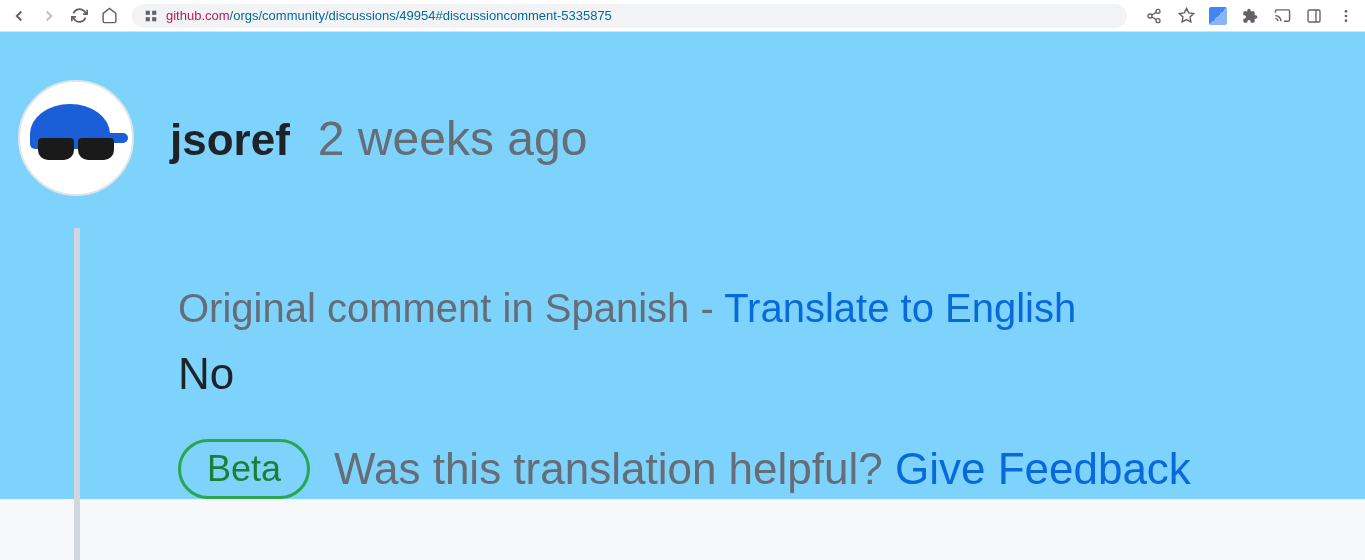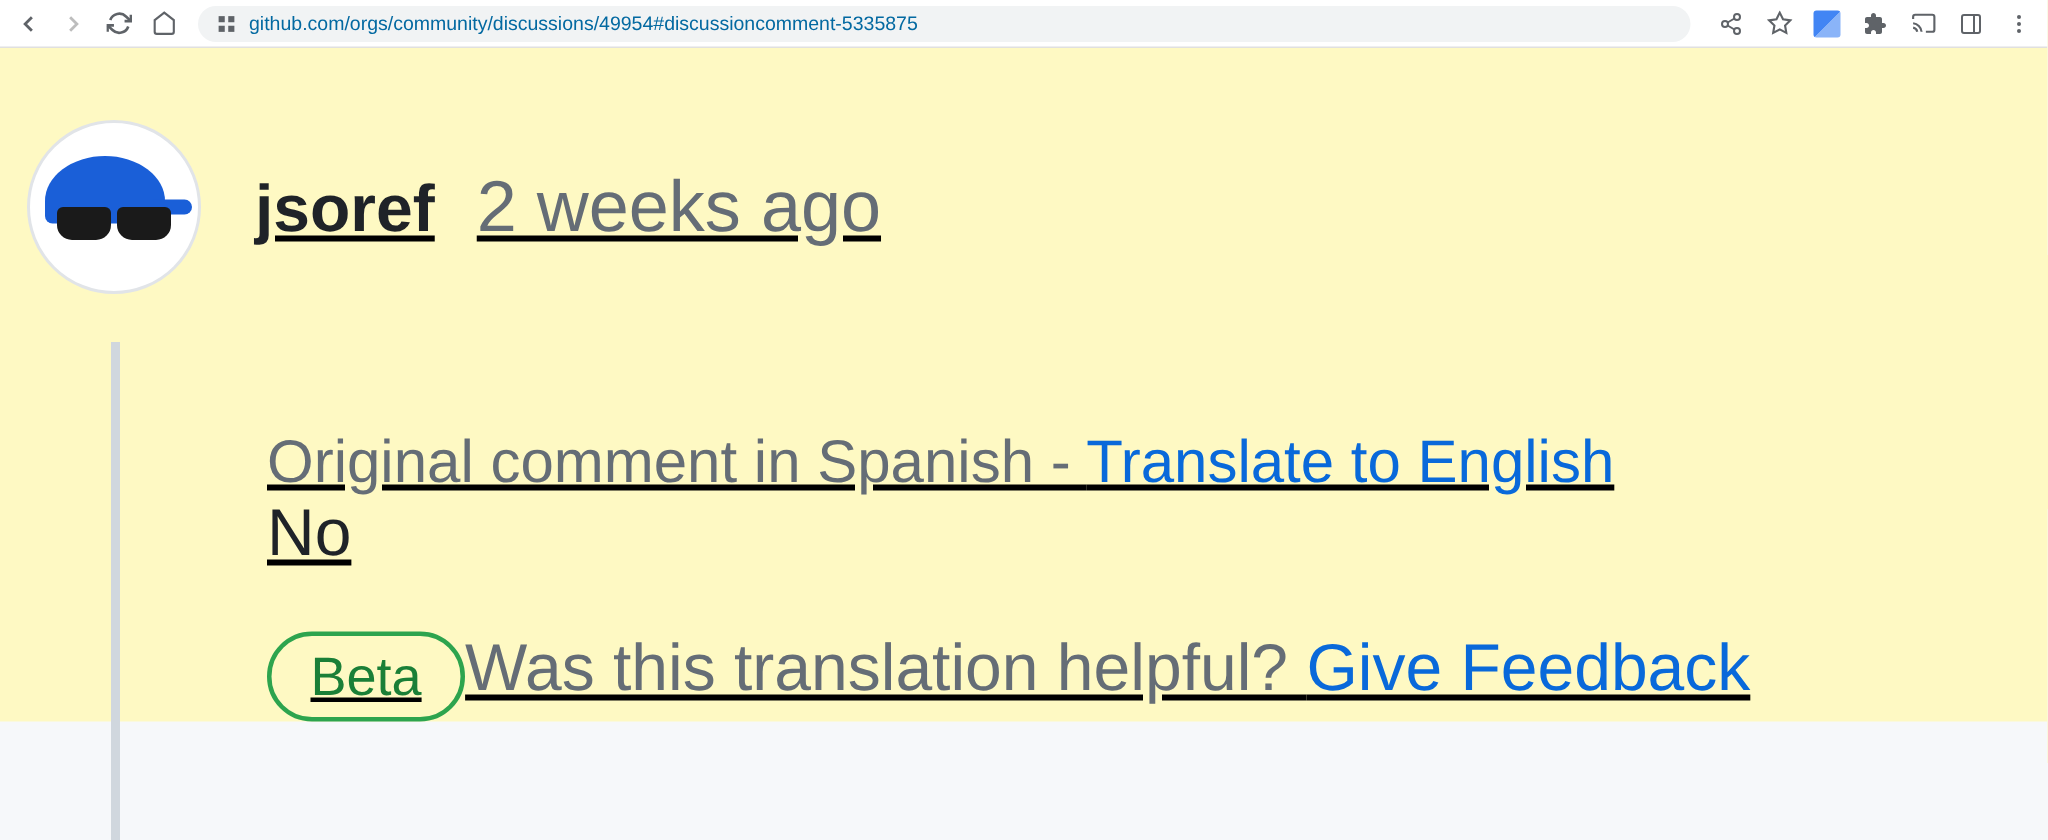--- a/index.html
+++ b/index.html
@@ -29,31 +29,31 @@
       background: #f1f3f4;
       border-radius: 14px;
       padding: 3px 12px;
       height: 24px;
       font-size: 13px;
       color: #5f6368;
       gap: 8px;
     }
     .site-icon { width: 14px; height: 14px; display: flex; align-items: center; justify-content: center; }
     .url-text { color: #5f6368; font-size: 13px; }
-    .url-domain { color: #0369a1; margin-top: 23px; }
+    .url-domain { color: #be185d; margin-top: 23px; }
     .url-path { color: #0369a1; }
     .toolbar-right { display: flex; align-items: center; gap: 14px; margin-left: 10px; color: #5f6368; }
     .toolbar-icon { width: 18px; height: 18px; display: flex; align-items: center; justify-content: center; cursor: pointer; }
     .translate-icon {
       width: 18px; height: 18px;
       background: linear-gradient(135deg, #4285f4 50%, #8ab4f8 50%);
       border-radius: 2px;
       position: relative;
     }
-    .content { padding: 48px 20px 0 18px; background: #fef9c3; text-decoration: underline; }
+    .content { padding: 48px 20px 0 18px; background: #7dd3fc; }
     .comment-header { display: flex; align-items: center; gap: 36px; }
     .avatar {
       width: 116px; height: 116px;
       border-radius: 50%;
       border: 2px solid #e1e4e8;
       background: #fff;
       display: flex; align-items: center; justify-content: center;
       flex-shrink: 0;
       overflow: hidden;
       position: relative;
@@ -98,24 +98,25 @@
       left: 74px;
       top: 196px;
       width: 6px;
       height: 400px;
       background: #d0d7de;
     }
     .comment-body { margin-left: 160px; margin-top: 90px; }
     .translate-prompt {
       font-size: 40px;
       color: #656d76;
+      margin-bottom: 18px;
     }
     .translate-link { color: #0969da; cursor: pointer; }
     .comment-text { font-size: 44px; color: #1f2328; margin-bottom: 40px; }
-    .feedback-row { display: flex; align-items: flex-start; }
+    .feedback-row { display: flex; align-items: center; gap: 24px; }
     .beta-badge {
       display: inline-block;
       font-size: 36px;
       color: #1a7f37;
       border: 3px solid #2da44e;
       border-radius: 40px;
       padding: 6px 26px;
       font-weight: 400;
     }
     .feedback-text { font-size: 44px; color: #656d76; }

